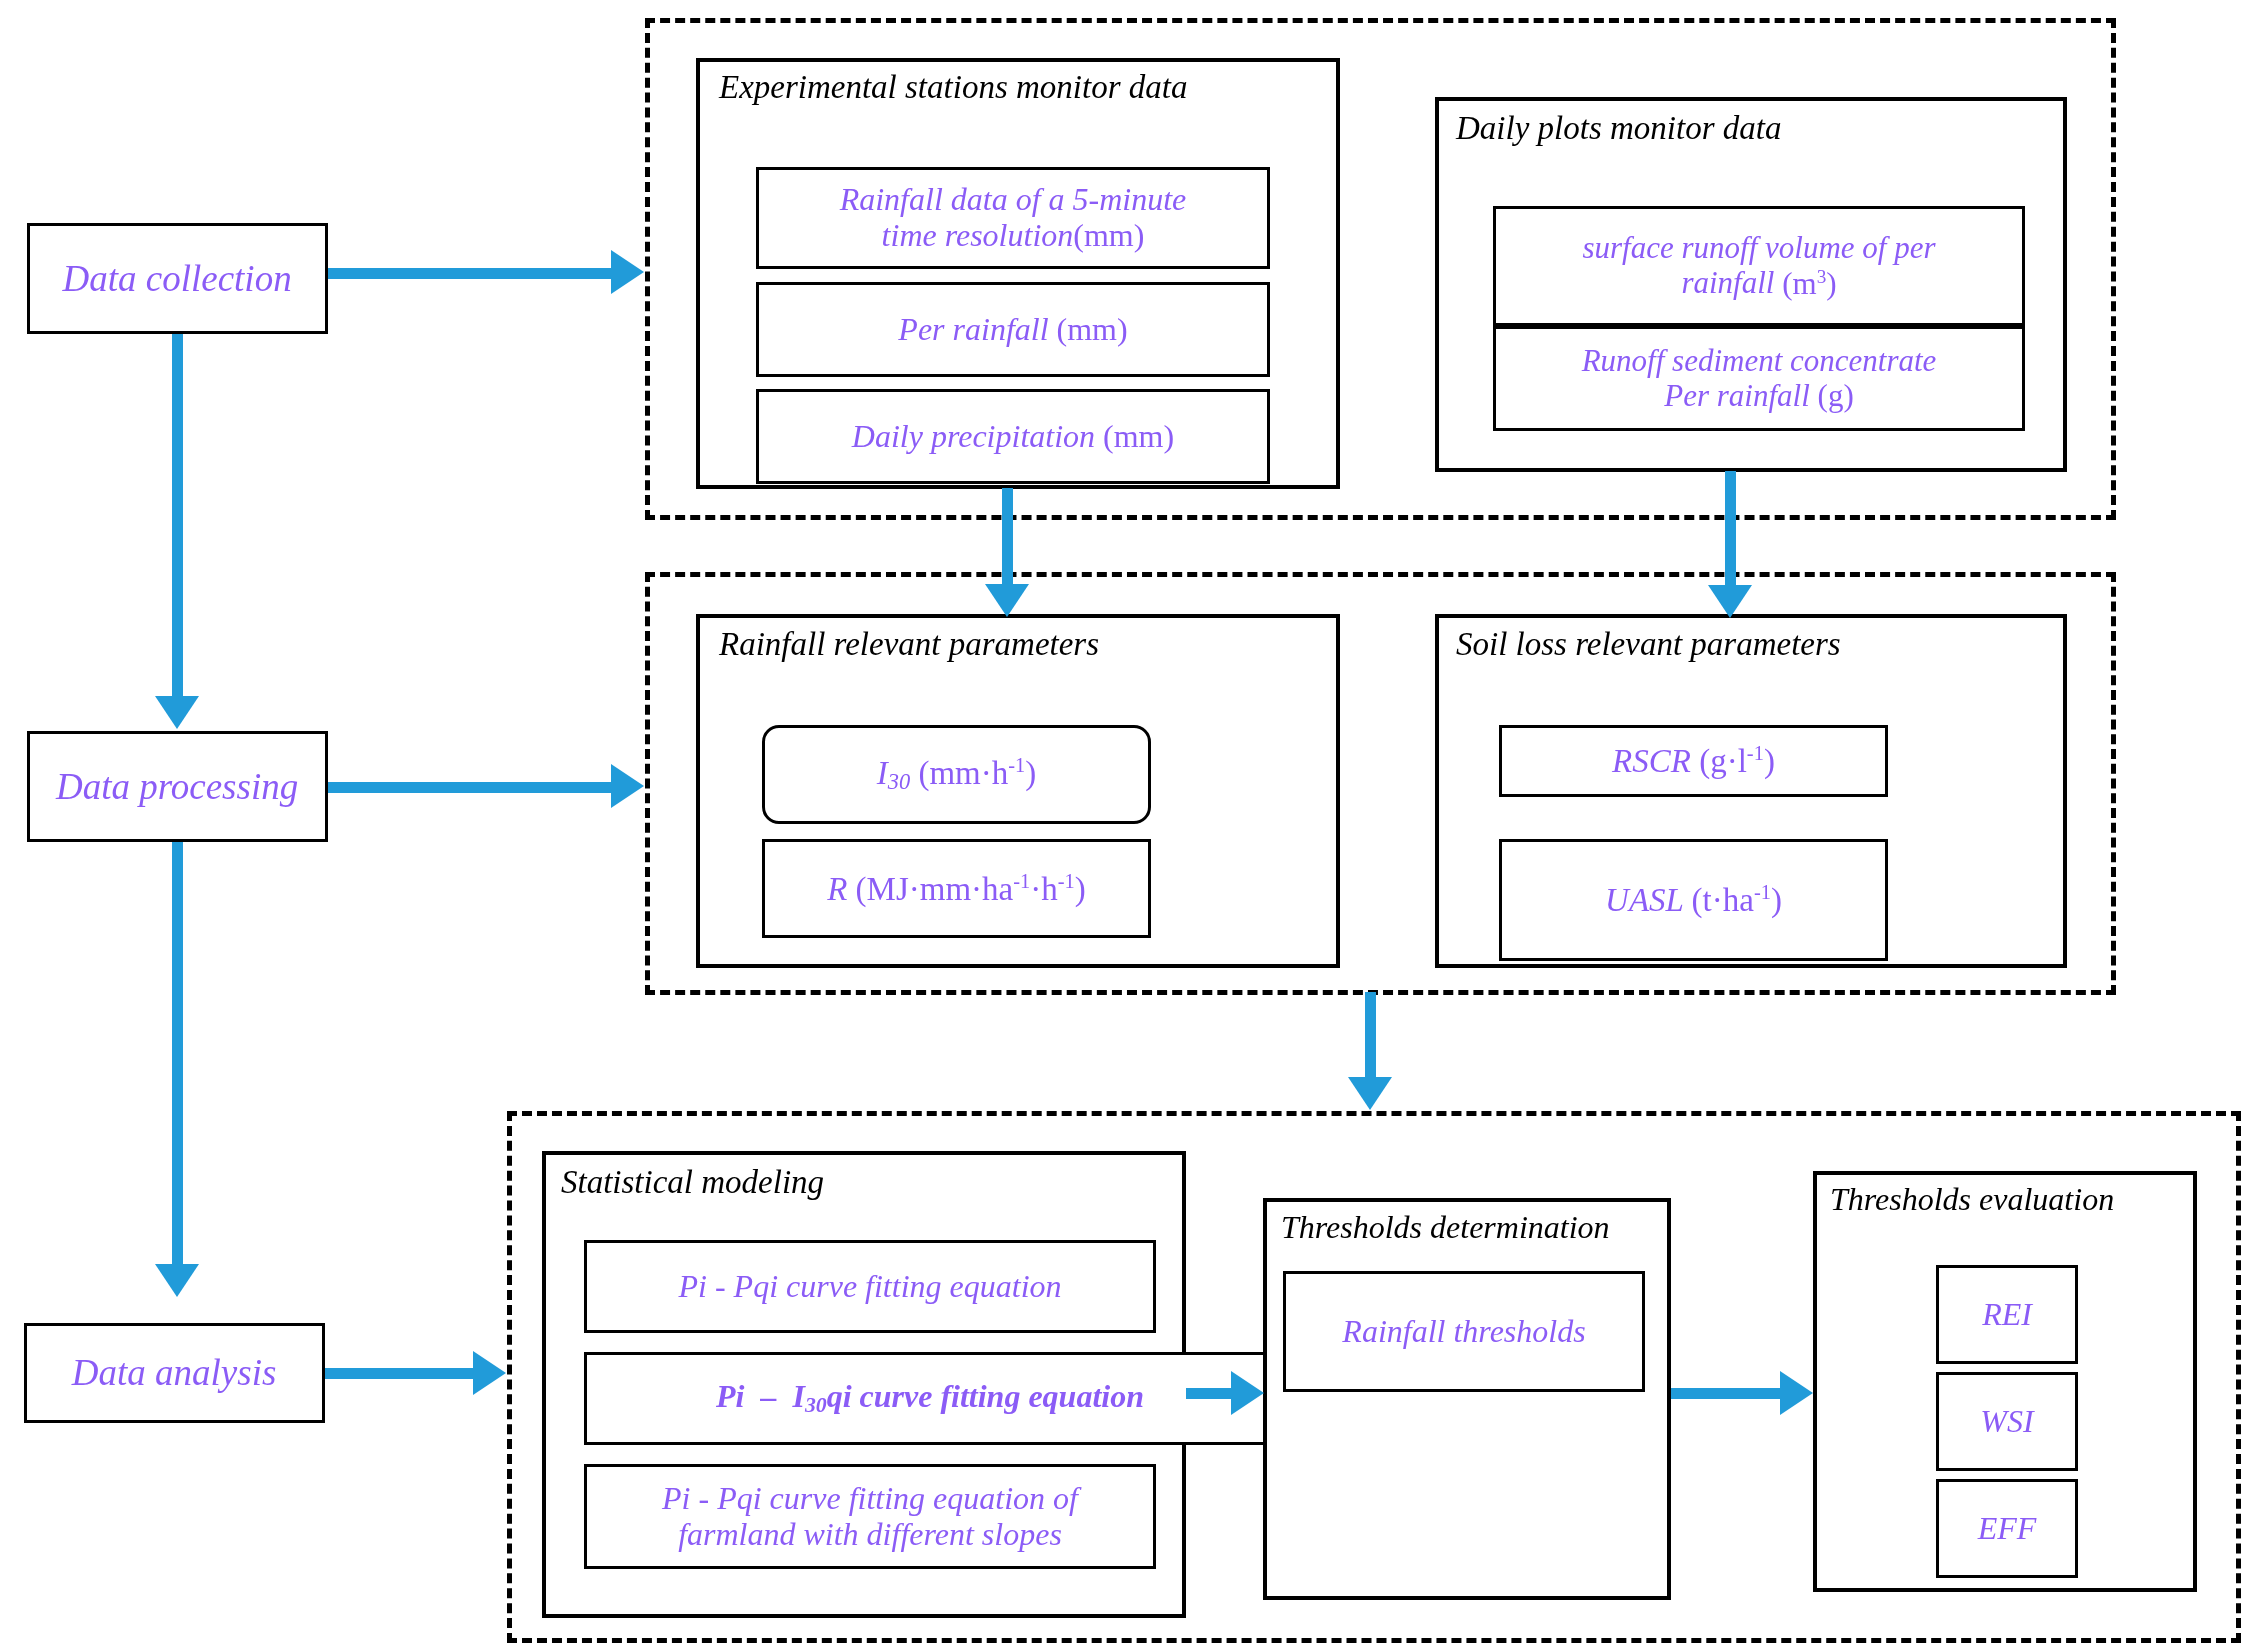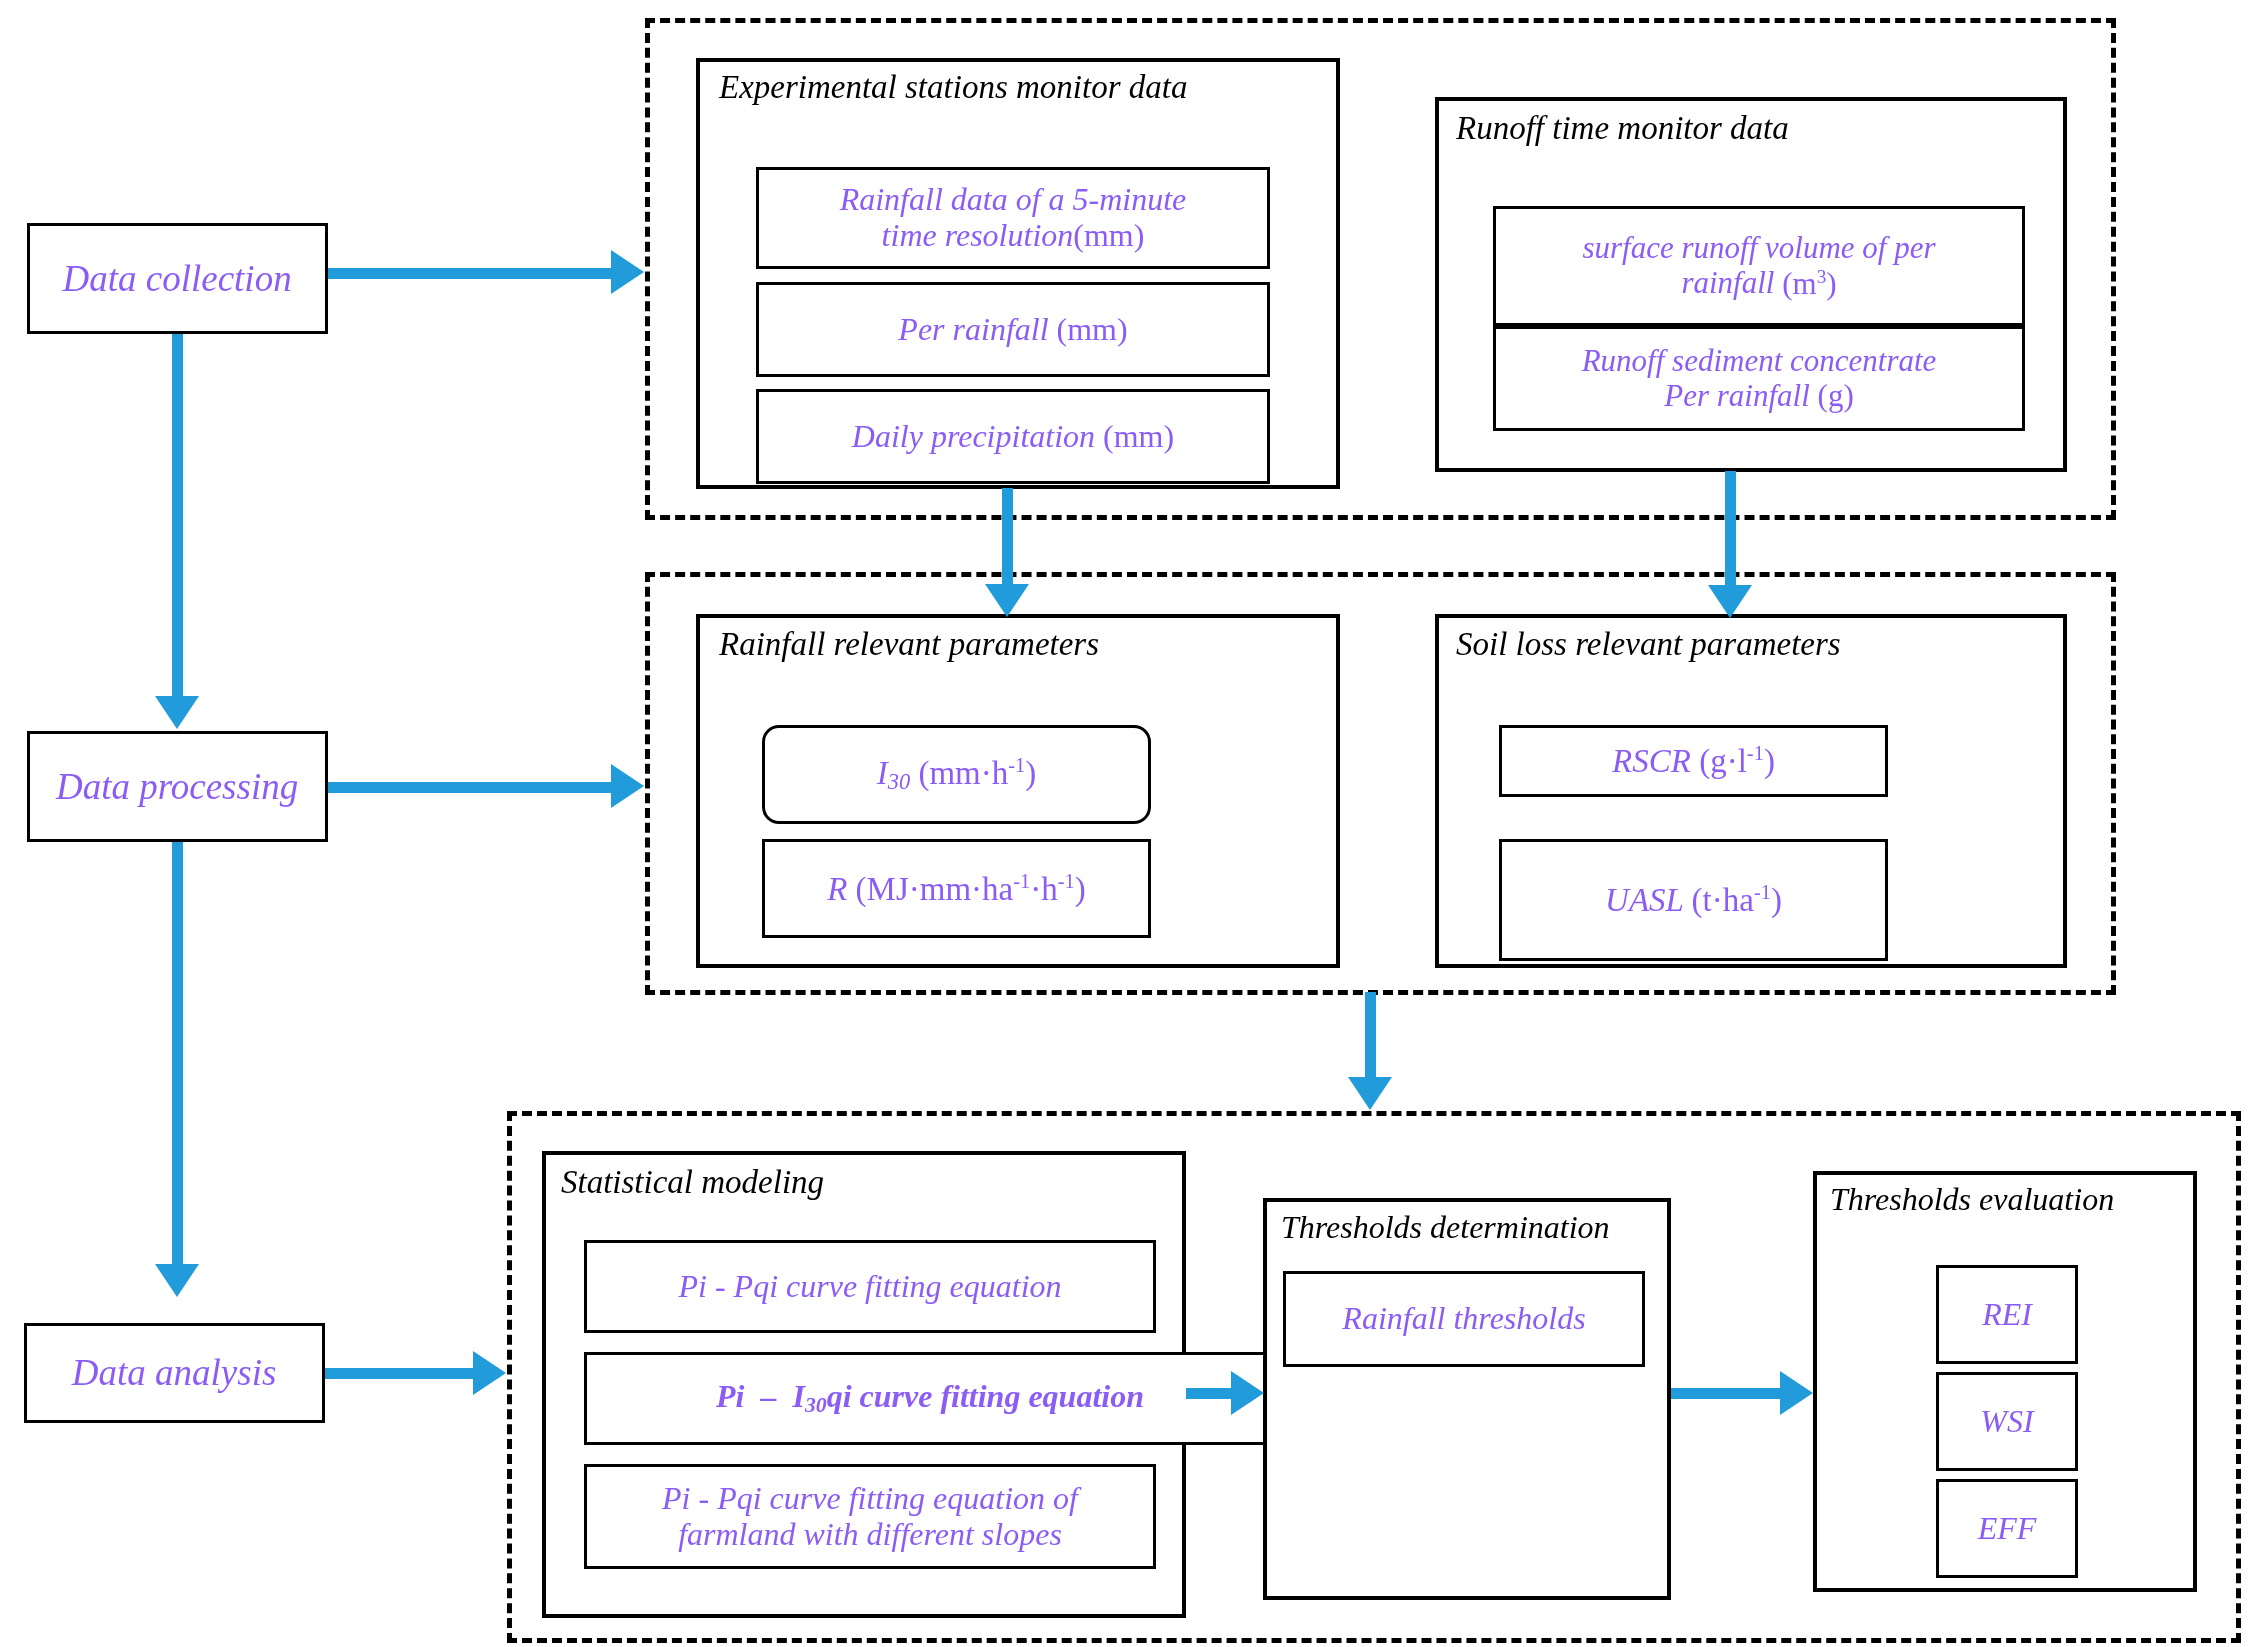--- a/index.html
+++ b/index.html
@@ -94,21 +94,21 @@
 
   <div class="thin-box" style="left:756px;top:282px;width:514px;height:95px;">
     <span class="lbl" style="font-size:32px;">Per rainfall <span class="up">(mm)</span></span>
   </div>
 
   <div class="thin-box" style="left:756px;top:389px;width:514px;height:95px;">
     <span class="lbl" style="font-size:32px;">Daily precipitation <span class="up">(mm)</span></span>
   </div>
 
   <div class="solid-box" style="left:1435px;top:97px;width:632px;height:375px;"></div>
-  <div class="grp-title" style="left:1456px;top:111px;font-size:33px;">Runoff time monitor data</div>
+  <div class="grp-title" style="left:1456px;top:111px;font-size:33px;">Daily plots monitor data</div>
 
   <div class="thin-box" style="left:1493px;top:206px;width:532px;height:120px;">
     <span class="lbl" style="font-size:31px;">surface runoff volume of per<br>rainfall <span class="up">(m<sup>3</sup>)</span></span>
   </div>
 
   <div class="thin-box" style="left:1493px;top:326px;width:532px;height:105px;">
     <span class="lbl" style="font-size:31px;">Runoff sediment concentrate<br>Per rainfall <span class="up">(g)</span></span>
   </div>
 
   <div class="dashed-box" style="left:645px;top:572px;width:1471px;height:423px;"></div>
@@ -148,21 +148,21 @@
     <span class="lbl" style="font-size:32px;">Pi &nbsp;–&nbsp; I<sub>30</sub>qi curve fitting equation</span>
   </div>
 
   <div class="thin-box" style="left:584px;top:1464px;width:572px;height:105px;">
     <span class="lbl" style="font-size:32px;">Pi - Pqi curve fitting equation of<br>farmland with different slopes</span>
   </div>
 
   <div class="solid-box" style="left:1263px;top:1198px;width:408px;height:402px;"></div>
   <div class="grp-title" style="left:1281px;top:1211px;font-size:32px;">Thresholds determination</div>
 
-  <div class="thin-box" style="left:1283px;top:1271px;width:362px;height:96px;">
+  <div class="thin-box" style="left:1283px;top:1271px;width:362px;height:121px;">
     <span class="lbl" style="font-size:32px;">Rainfall thresholds</span>
   </div>
 
 
   <div class="solid-box" style="left:1813px;top:1171px;width:384px;height:421px;"></div>
   <div class="grp-title" style="left:1830px;top:1183px;font-size:32px;">Thresholds evaluation</div>
 
   <div class="thin-box" style="left:1936px;top:1265px;width:142px;height:99px;">
     <span class="lbl" style="font-size:32px;"><i>REI</i></span>
   </div>

